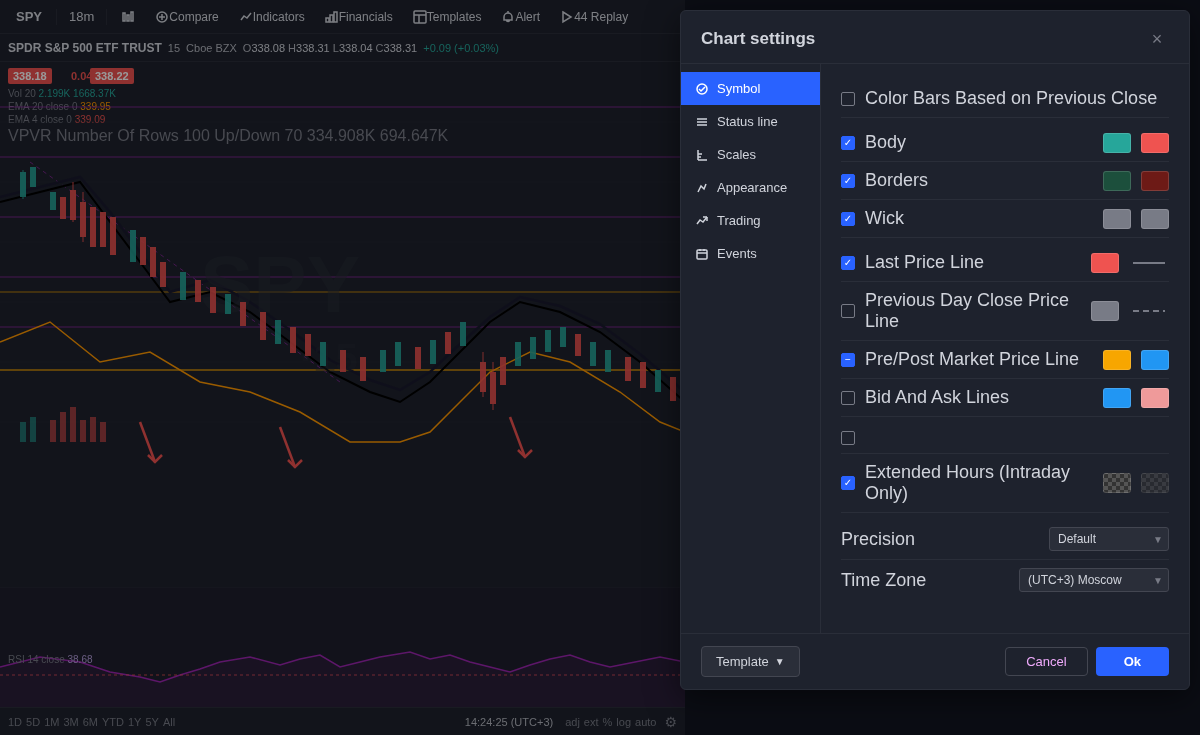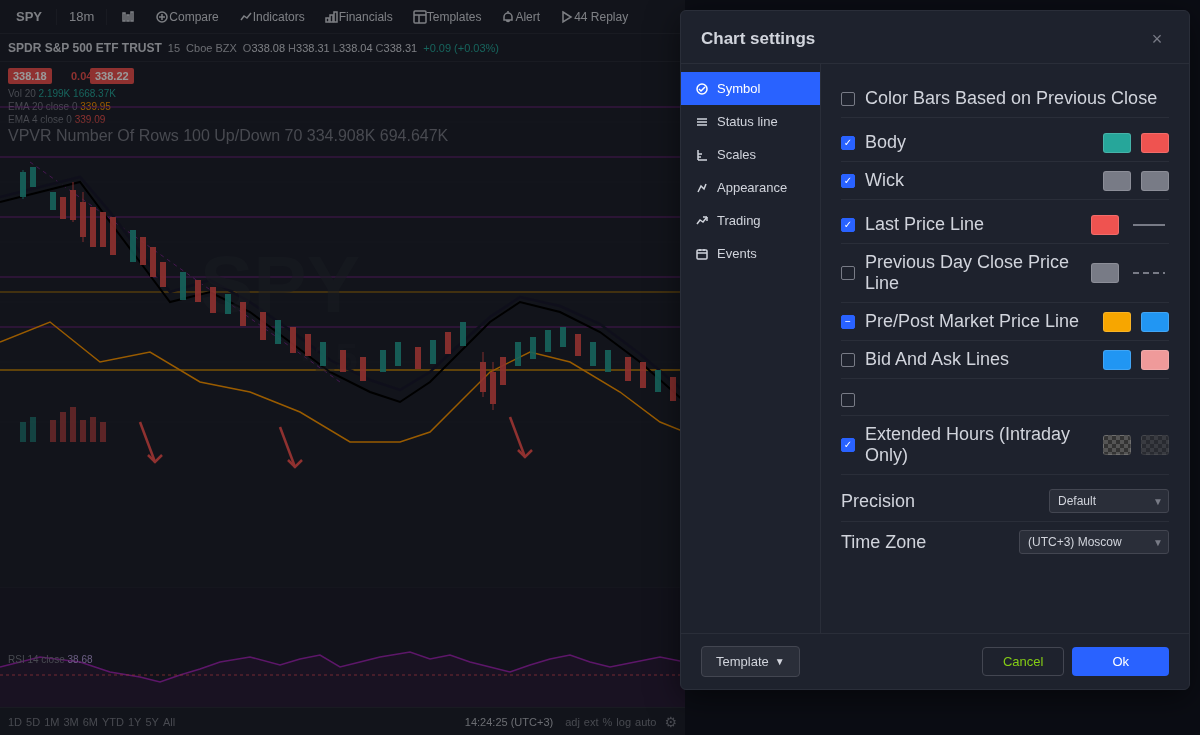--- a/index.html
+++ b/index.html
@@ -66,22 +66,22 @@
     .dropdown-wrapper select { background: #2a2e39; border: 1px solid #434651; border-radius: 3px; color: #d1d4dc; font-size: 12px; padding: 4px 24px 4px 8px; cursor: pointer; appearance: none; min-width: 120px; margin-left: 36px; }
     .dropdown-arrow { position: absolute; right: 6px; top: 50%; transform: translateY(-50%); pointer-events: none; color: #787b86; font-size: 10px; }
 
     
     .section-gap { height: 6px; }
 
     
     .modal-footer { padding: 12px 20px; border-top: 1px solid #2a2e39; display: flex; align-items: center; justify-content: space-between; }
     .template-btn { display: flex; align-items: center; gap: 6px; background: #2a2e39; border: 1px solid #434651; border-radius: 4px; color: #d1d4dc; font-size: 13px; padding: 7px 14px; cursor: pointer; }
     .footer-actions { display: flex; gap: 8px; }
-    .btn-cancel { background: transparent; border: 1px solid #434651; border-radius: 4px; color: #84cc16; font-size: 13px; padding: 0 20px; cursor: pointer; }
-    .btn-ok { background: #2962ff; border: none; border-radius: 4px; color: white; font-size: 13px; font-weight: 400; padding: 7px 40px; cursor: pointer; }
+    .btn-cancel { background: transparent; border: 1px solid #434651; border-radius: 4px; color: #f0abfc; font-size: 13px; padding: 0 20px; cursor: pointer; }
+    .btn-ok { background: #2962ff; border: none; border-radius: 4px; color: white; font-size: 13px; font-weight: 700; padding: 7px 28px; cursor: pointer; }
 
     
     .modal-content::-webkit-scrollbar { width: 4px; }
     .modal-content::-webkit-scrollbar-track { background: #1e222d; }
     .modal-content::-webkit-scrollbar-thumb { background: #434651; border-radius: 2px; }
   </style>
 </head>
 <body>
 
 <div class="chart-area">
@@ -391,20 +391,26 @@
 
       <div class="section-gap"></div>
 
       <div class="setting-row">
         <div class="setting-checkbox checked"></div>
         <span class="setting-label">Body</span>
         <div class="color-swatch" style="background:#26a69a;"></div>
         <div class="color-swatch" style="background:#ef5350;"></div>
       </div>
 
+      <div class="setting-row">
+        <div class="setting-checkbox checked"></div>
+        <span class="setting-label">Borders</span>
+        <div class="color-swatch" style="background:#1c4f3c;"></div>
+        <div class="color-swatch" style="background:#6d1a16;"></div>
+      </div>
 
       <div class="setting-row">
         <div class="setting-checkbox checked"></div>
         <span class="setting-label">Wick</span>
         <div class="color-swatch" style="background:#787b86;"></div>
         <div class="color-swatch" style="background:#787b86;"></div>
       </div>
 
       <div class="section-gap"></div>
 

